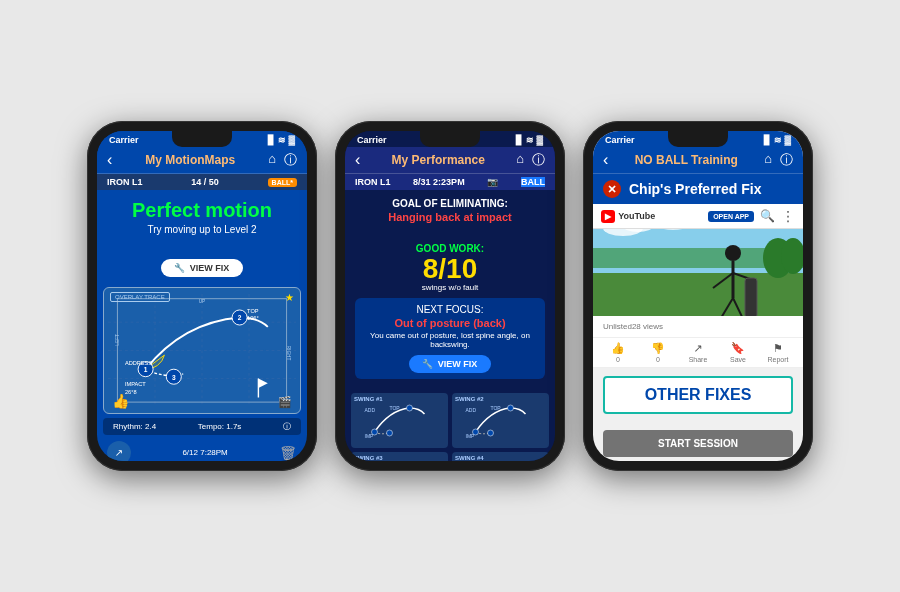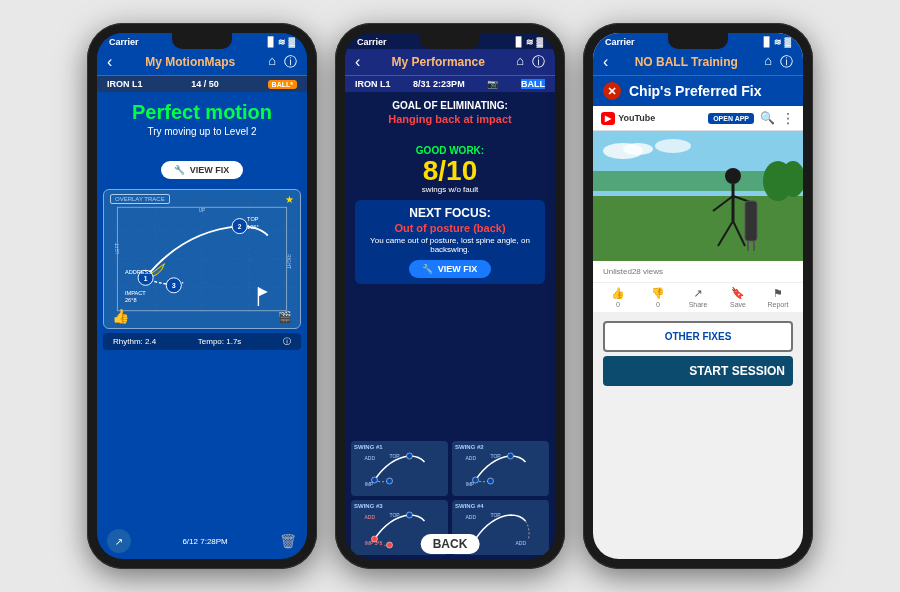--- a/index.html
+++ b/index.html
@@ -14,21 +14,21 @@
       overflow: hidden;
     }
     .phones-container {
       display: flex;
       gap: 18px;
       align-items: center;
       padding: 20px;
     }
     .phone {
       width: 230px;
-      height: 546px;
+      height: 350px;
       background: #1a1a1a;
       border-radius: 36px;
       padding: 10px;
       box-shadow: 0 8px 30px rgba(0,0,0,0.5), inset 0 0 0 1px #333;
       position: relative;
     }
     .phone-screen {
       width: 100%;
       height: 100%;
       border-radius: 26px;
@@ -230,22 +230,22 @@
     }
     .p2 .next-focus-box {
       background: #003388;
       border-radius: 6px;
       padding: 6px 8px;
       margin-bottom: 6px;
       text-align: center;
     }
     .p2 .next-focus-label {
       color: white;
-      font-size: 12px;
-      font-weight: 700;
+      font-size: 10px;
+      font-weight: 400;
     }
     .p2 .out-of-posture {
       color: #ff4444;
       font-size: 11px;
       font-weight: 800;
       margin: 2px 0;
     }
     .p2 .posture-desc {
       color: white;
       font-size: 8px;
@@ -407,36 +407,36 @@
       flex-direction: column;
       align-items: center;
       gap: 1px;
       flex: 1;
       cursor: pointer;
     }
     .p3 .action-icon { font-size: 11px; color: #555; }
     .p3 .action-count { font-size: 7px; color: #777; }
     .p3 .other-fixes-btn {
       background: white;
-      border: 2px solid #737373;
+      border: 2px solid #14b8a6;
       color: #0047ab;
-      font-size: 10px;
+      font-size: 16px;
       font-weight: 700;
       text-align: center;
       padding: 8px;
-      margin: 8px 10px 4px;
+      margin: 8px 10px 16px;
       border-radius: 4px;
       cursor: pointer;
     }
     .p3 .start-session-btn {
-      background: #0c4a6e;
-      color: white;
-      font-size: 12px;
-      font-weight: 700;
-      text-align: right;
+      background: #737373;
+      color: white;
+      font-size: 10px;
+      font-weight: 700;
+      text-align: center;
       padding: 8px;
       margin: 0 10px 4px;
       border-radius: 4px;
       cursor: pointer;
     }
     .notch {
       position: absolute;
       top: 10px;
       left: 50%;
       transform: translateX(-50%);

